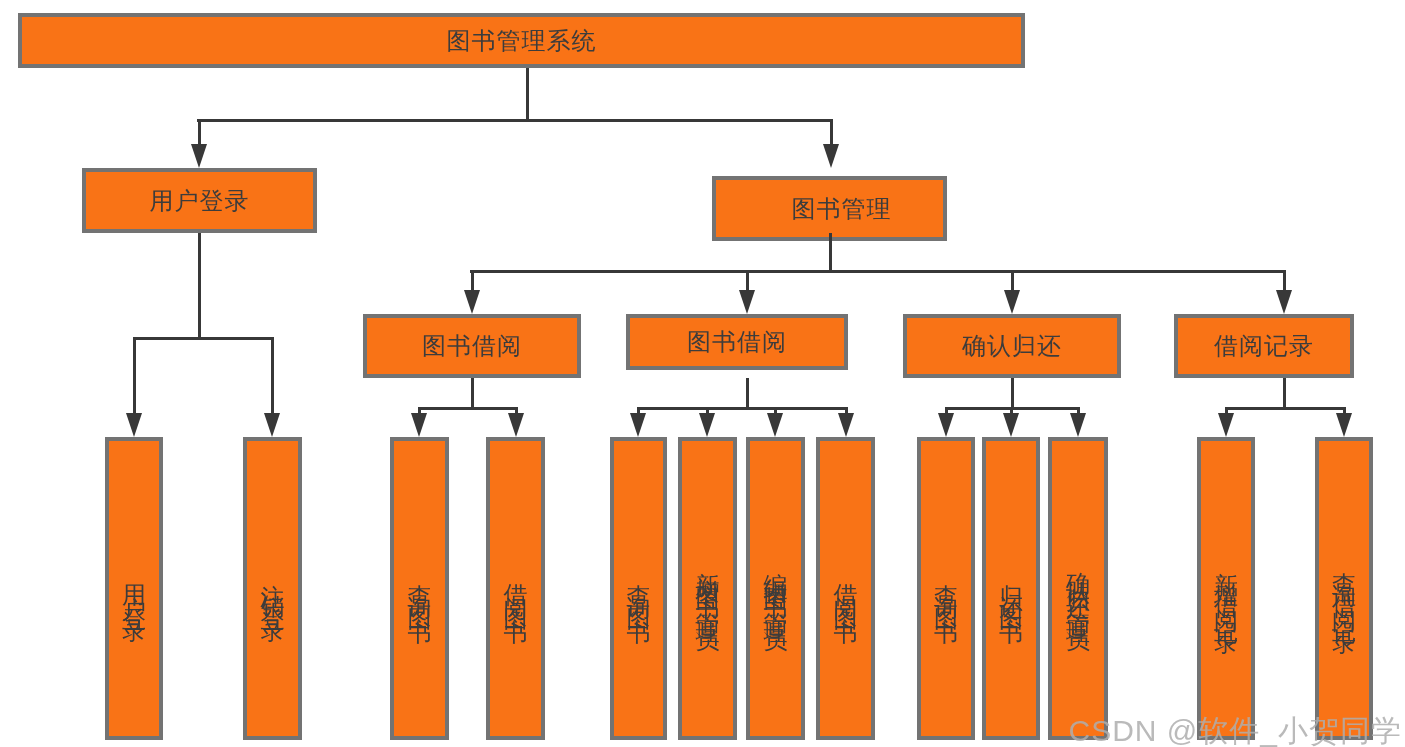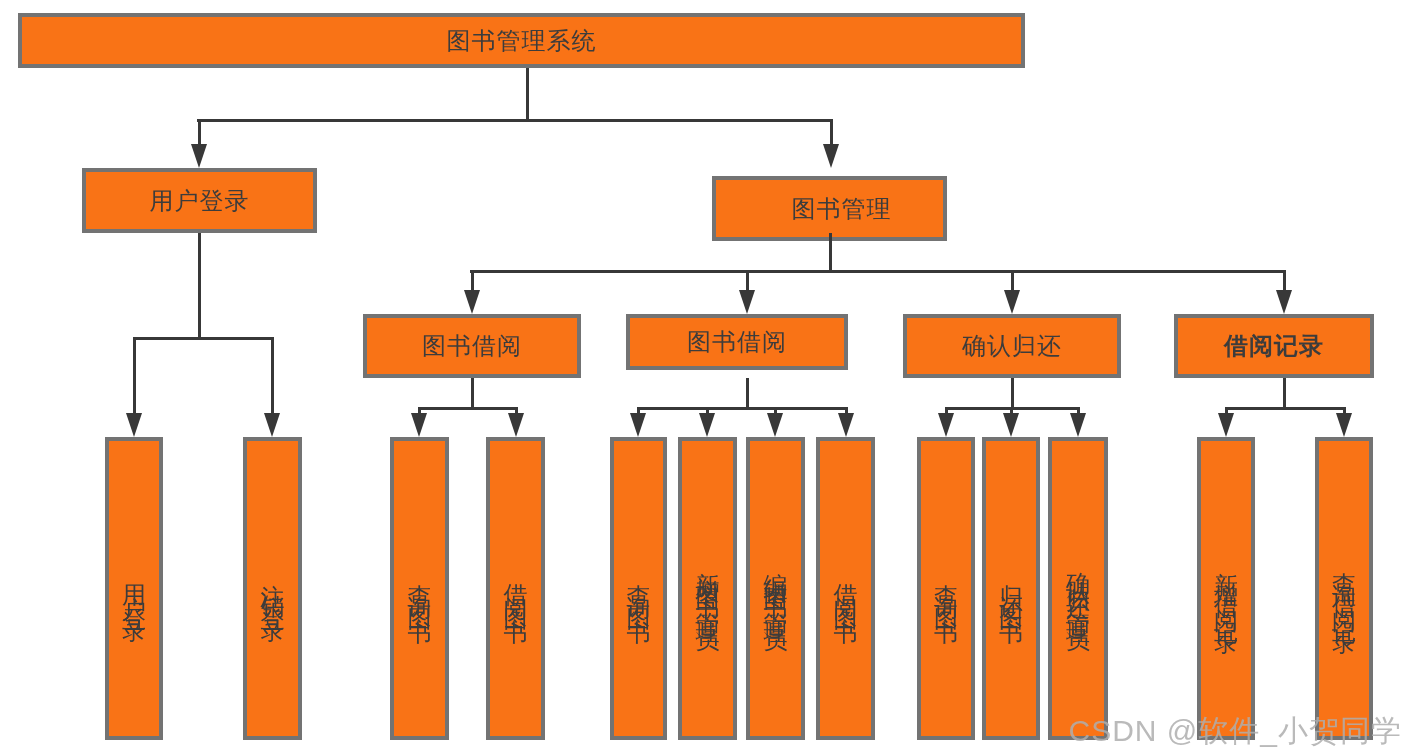--- a/index.html
+++ b/index.html
@@ -65,21 +65,21 @@
 <div id="canvas">
 
   <div class="box" id="n-root" style="left: 18px; top: 13px; width: 1007px; height: 55px;">图书管理系统</div>
 
   <div class="box" id="n-l2a" style="left: 82px; top: 168px; width: 235px; height: 65px;">用户登录</div>
   <div class="box" id="n-l2b" style="left: 712px; top: 176px; width: 235px; height: 65px; padding-left: 24px;">图书管理</div>
 
   <div class="box" id="n-l3a" style="left: 363px; top: 314px; width: 218px; height: 64px;">图书借阅</div>
   <div class="box" id="n-l3b" style="left: 626px; top: 314px; width: 222px; height: 56px;">图书借阅</div>
   <div class="box" id="n-l3c" style="left: 903px; top: 314px; width: 218px; height: 64px;">确认归还</div>
-  <div class="box" id="n-l3d" style="left: 1174px; top: 314px; width: 200px; height: 64px; font-weight: bold;">借阅记录</div>
+  <div class="box" id="n-l3d" style="left: 1174px; top: 314px; width: 180px; height: 64px;">借阅记录</div>
 
   <div class="box vbox" id="n-f1" style="left: 105px; top: 437px; width: 58px; height: 303px;">用户登录</div>
   <div class="box vbox" id="n-f2" style="left: 243px; top: 437px; width: 59px; height: 303px;">注销登录</div>
   <div class="box vbox" id="n-f3" style="left: 390px; top: 437px; width: 59px; height: 303px;">查询图书</div>
   <div class="box vbox" id="n-f4" style="left: 486px; top: 437px; width: 59px; height: 303px;">借阅图书</div>
   <div class="box vbox" id="n-f5" style="left: 610px; top: 437px; width: 57px; height: 303px;">查询图书</div>
   <div class="box vbox tight" id="n-f6" style="left: 678px; top: 437px; width: 59px; height: 303px;">新增图书（管理员）</div>
   <div class="box vbox tight" id="n-f7" style="left: 746px; top: 437px; width: 59px; height: 303px;">编辑图书（管理员）</div>
   <div class="box vbox" id="n-f8" style="left: 816px; top: 437px; width: 59px; height: 303px;">借阅图书</div>
   <div class="box vbox" id="n-f9" style="left: 917px; top: 437px; width: 58px; height: 303px;">查询图书</div>

